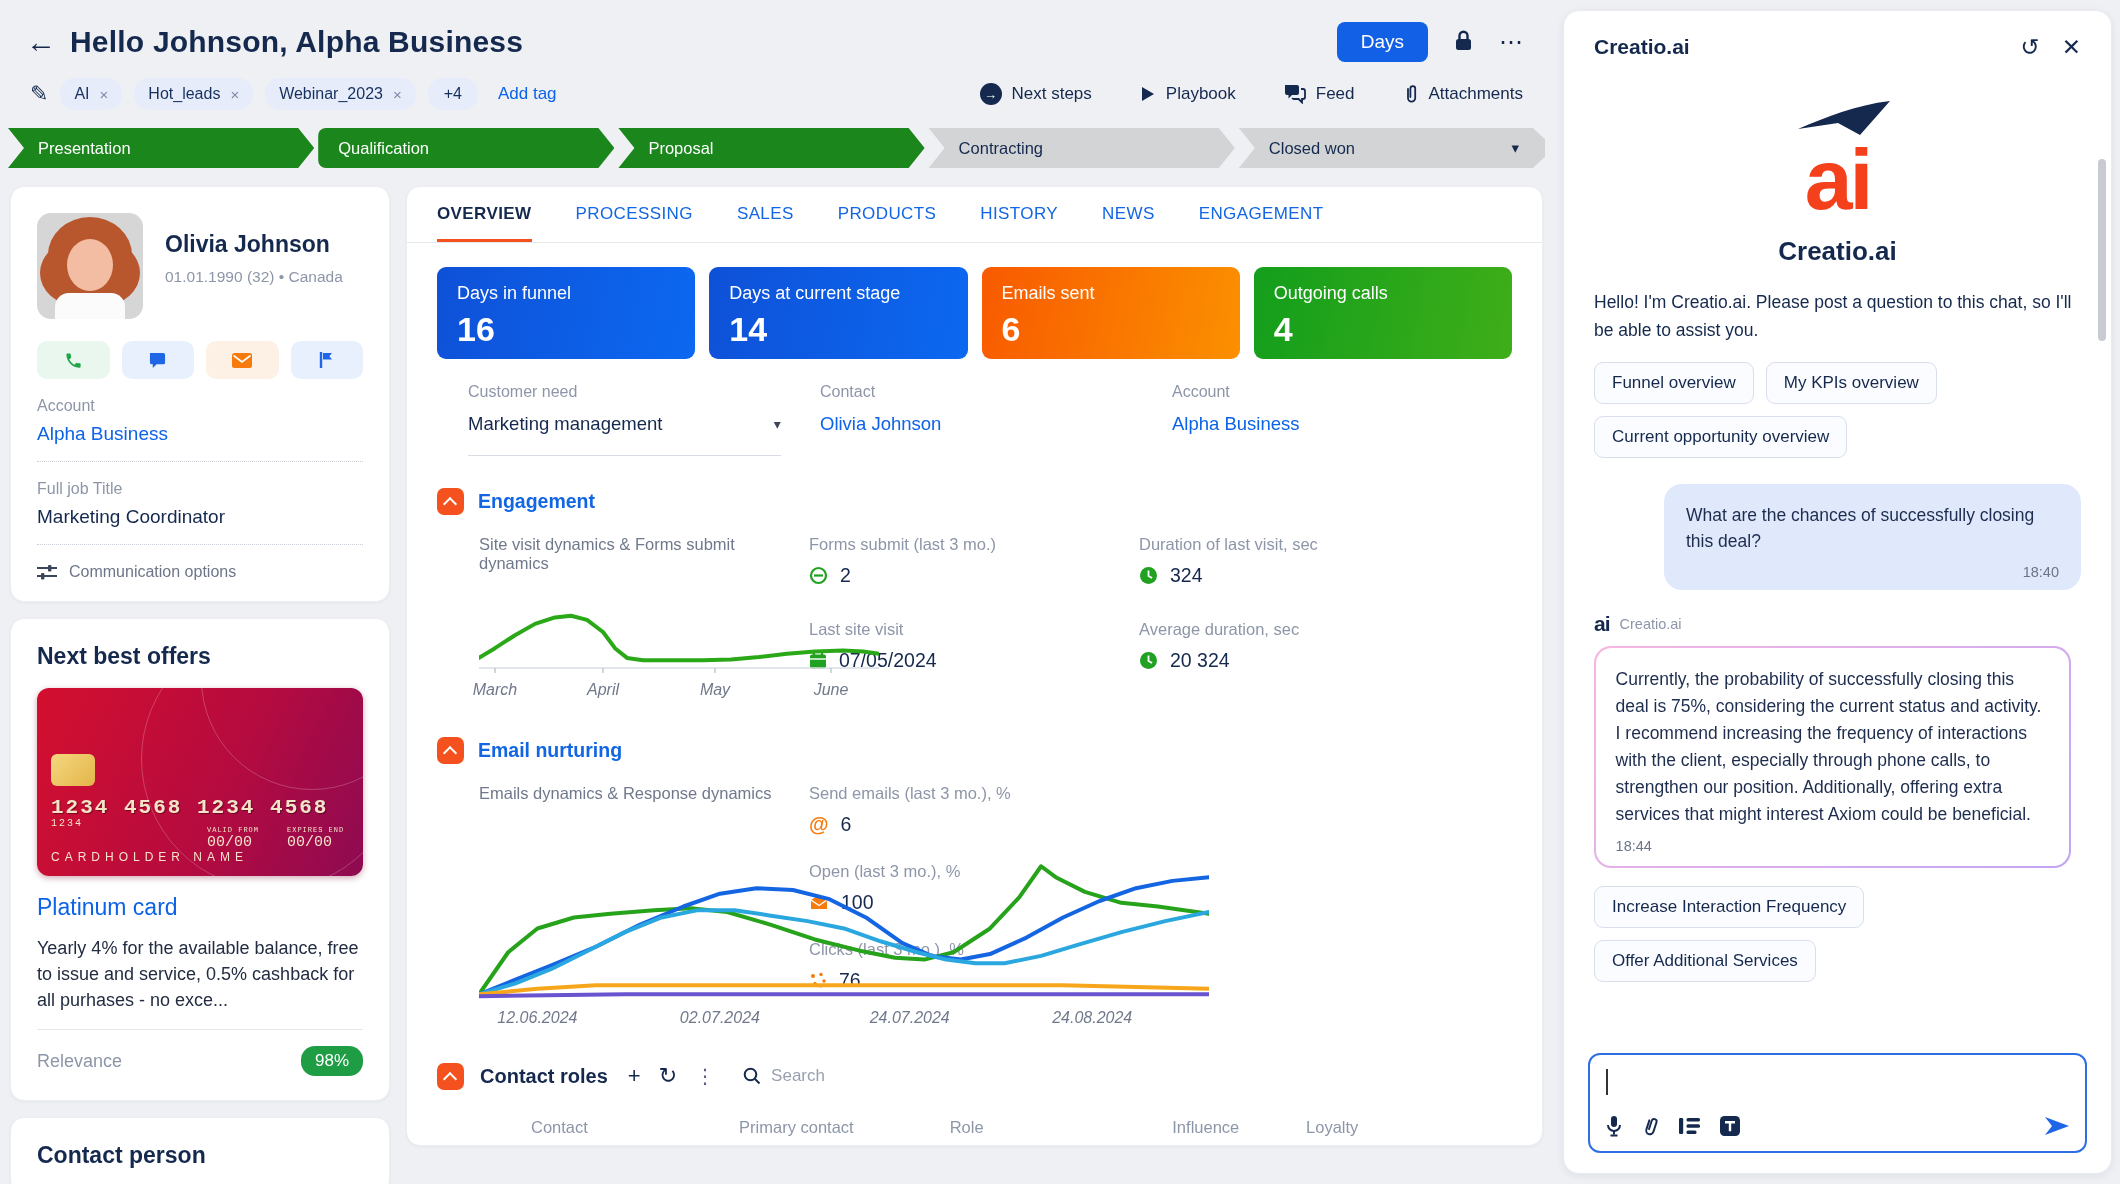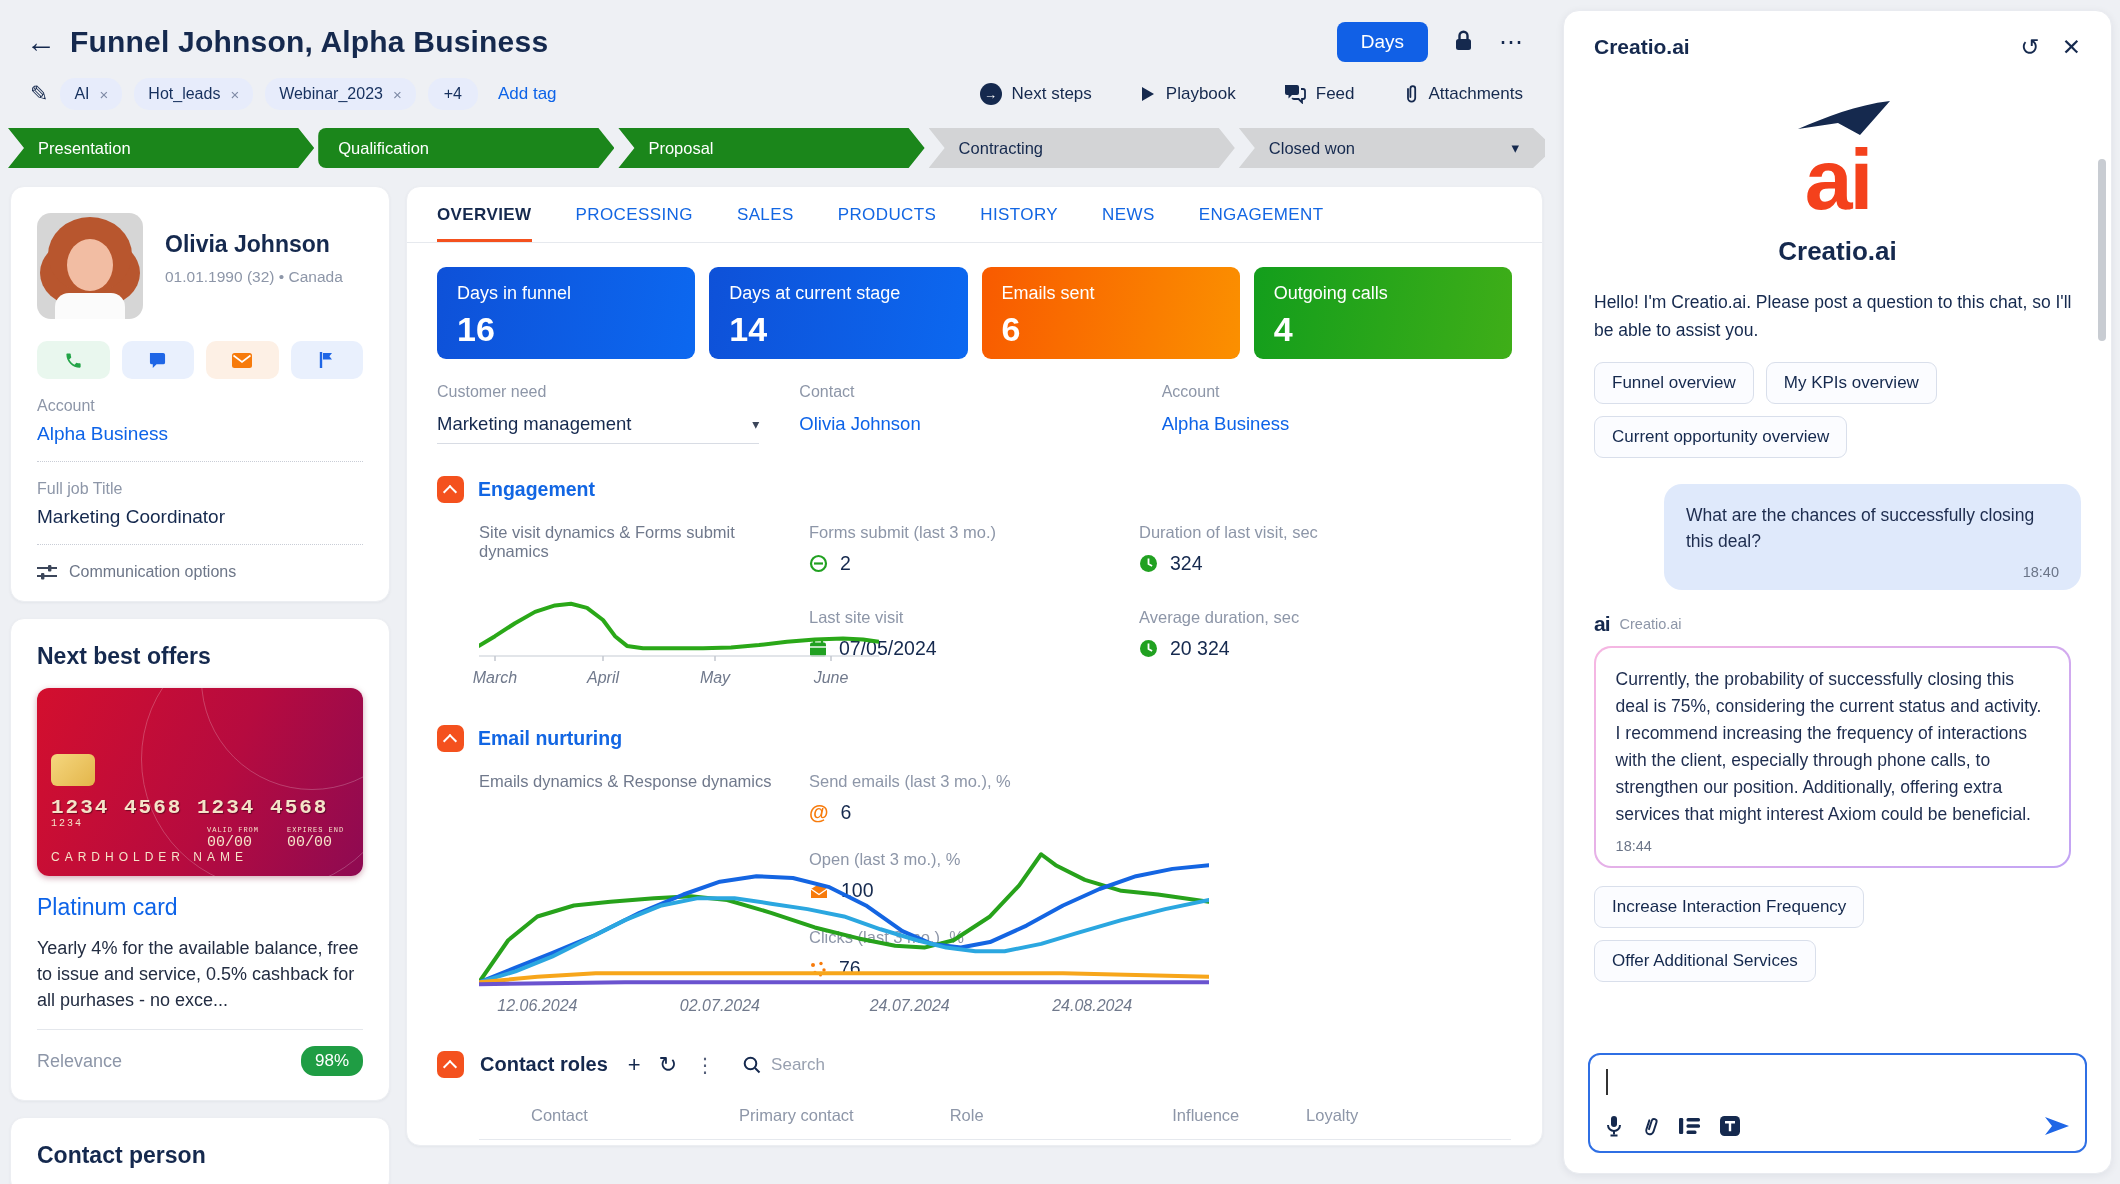--- a/index.html
+++ b/index.html
@@ -98,26 +98,26 @@
   .tab.active::after { content:''; position:absolute; left:0; right:0; bottom:0; height:3px; background:#f4511e; }
   .main-body { padding:24px 30px 0 30px; overflow:hidden; }
 
   .kpi-row { display:flex; gap:14px; }
   .kpi { flex:1; height:92px; border-radius:9px; color:#fff; padding:16px 20px; }
   .kpi .kl { font-size:18px; } .kpi .kv { font-size:34px; font-weight:bold; margin-top:6px; }
   .kpi.blue   { background:linear-gradient(100deg,#0e51d8,#0c68f0); }
   .kpi.orange { background:linear-gradient(100deg,#f85a00,#fb9000); }
   .kpi.green  { background:linear-gradient(100deg,#139e1c,#3fae18); }
 
-  .fields-row { display:flex; gap:12px; margin-top:24px; }
+  .fields-row { display:flex; gap:12px; margin-top:24px;margin-left:31px; }
   .frow-item { flex:1; }
   .frow-item .lab { color:#8d96a8; font-size:16px; }
   .frow-item .val { font-size:18.5px; margin-top:12px; }
   .select-val { display:flex; align-items:center; justify-content:space-between; border-bottom:1px solid #d8dce4;
-                padding-bottom:8px; width:92%; cursor:pointer; }
+                padding-bottom:20px; width:92%; cursor:pointer; }
   .select-val .caret { font-size:14px; color:#3c465a; }
 
   .section-head { display:flex; align-items:center; gap:14px; margin-top:32px; }
   .toggle { width:27px; height:27px; border-radius:7px; background:#f4511e; position:relative; cursor:pointer; flex-shrink:0; }
   .toggle::after { content:''; position:absolute; left:8px; top:11px; width:8px; height:8px;
                    border-left:2.5px solid #fff; border-top:2.5px solid #fff; transform:rotate(45deg); }
   .section-title { font-size:19.5px; color:#1266e3; font-weight:600; }
   .section-title.dark { color:#15294e; font-weight:bold; font-size:20px; }
 
   .eng-grid { display:grid; grid-template-columns:330px 330px 1fr; margin-top:20px; padding-left:42px; }
@@ -184,21 +184,21 @@
 
   .icon16 { display:inline-flex; }
 </style>
 </head>
 <body>
 
 <div class="main-region">
 
   <div class="page-header">
     <span class="back">←</span>
-    <span class="page-title">Funnel Johnson, Alpha Business</span>
+    <span class="page-title">Hello Johnson, Alpha Business</span>
     <div class="header-right">
       <button class="save-btn">Days</button>
       <span class="icon-btn">
         <svg width="19" height="21" viewBox="0 0 19 21">
             <rect x="2" y="9" width="15" height="11" rx="2.5" fill="#15294e"></rect>
             <path d="M5.5 9V5.8a4 4 0 0 1 8 0V9" stroke="#15294e" stroke-width="2.4" fill="none"></path>
           </svg>
       </span>
       <span class="icon-btn">⋯</span>
     </div>

